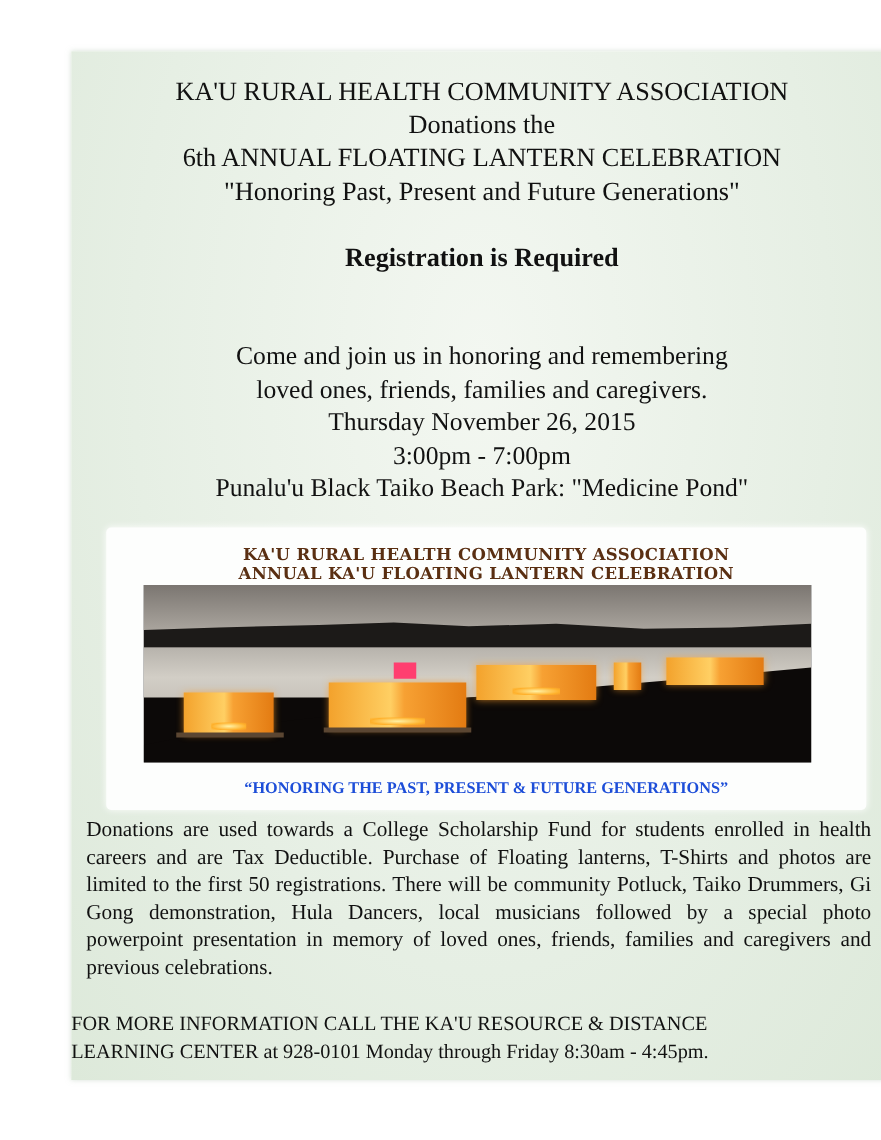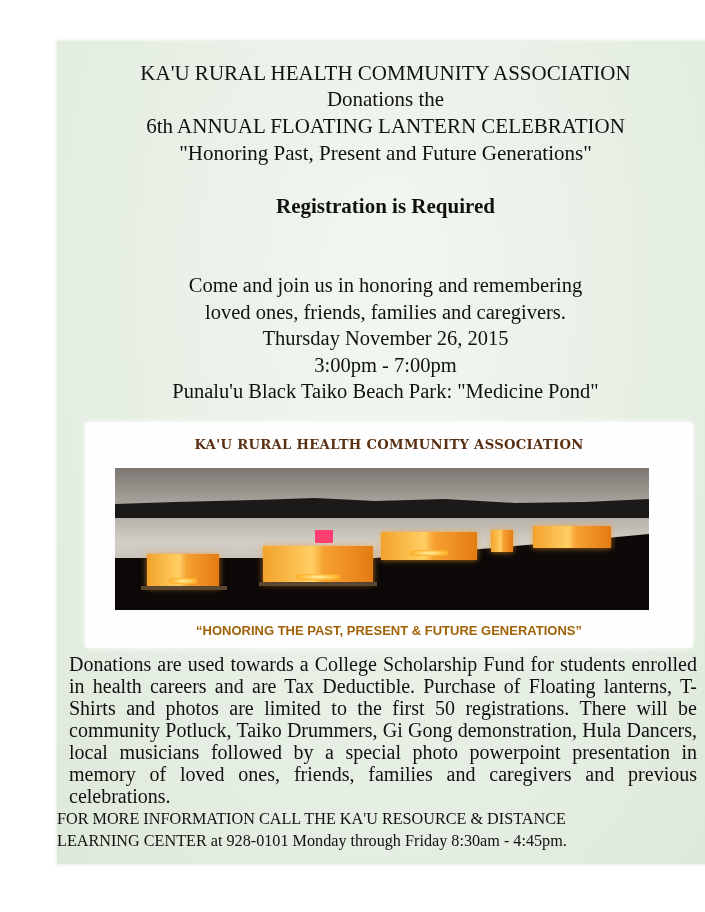--- a/index.html
+++ b/index.html
@@ -25,23 +25,23 @@
   .water { position:absolute; left:0; top:50px; width:100%; height:40px;
            background:linear-gradient(#b7b3ac,#d2cec6 60%,#c9c4bc); }
   .shore { position:absolute; left:0; top:0; width:100%; height:100%; }
   .lantern { position:absolute; background:linear-gradient(90deg,#f3a22c,#ffcf63 45%,#f7a133 55%,#e37b12);
              box-shadow:0 0 6px rgba(255,160,40,0.7); }
   .lantern .glow { position:absolute; left:30%; bottom:4px; width:40%; height:6px;
                    background:radial-gradient(#fff1a4,#ffb02a 70%,transparent); }
   .pink { position:absolute; background:#ff3f70; }
   .base { position:absolute; height:4px; background:#5b4632; }
   .motto { position:absolute; left:0; width:100%; text-align:center; bottom:10px;
-           font-family:Liberation Sans, sans-serif; font-weight:bold; color:#a16207; font-size:13px;
+           font-family:Liberation Serif, serif; font-weight:bold; color:#1d4ed8; font-size:13px;
            white-space:nowrap; }
-  .para { position:absolute; left:12px; top:612px; width:628px; font-size:20px; line-height:22px;
+  .para { position:absolute; left:12px; top:612px; width:628px; font-size:17px; line-height:22px;
           text-align:justify; }
   .para p { margin:0; }
   .footer { position:absolute; left:0; width:100%; top:767px; font-size:16.2px;
             line-height:22px; white-space:nowrap; }
 </style>
 </head>
 <body>
 
 <div class="flyer">
 
@@ -53,20 +53,21 @@
   <div class="line bold" style="top:153px;">Registration is Required</div>
 
   <div class="line body20" style="top:233px;">Come and join us in honoring and remembering</div>
   <div class="line body20" style="top:260px;">loved ones, friends, families and caregivers.</div>
   <div class="line body20" style="top:286px;">Thursday November 26, 2015</div>
   <div class="line body20" style="top:313px;">3:00pm - 7:00pm</div>
   <div class="line body20" style="top:339px;">Punalu'u Black Taiko Beach Park: "Medicine Pond"</div>
 
   <div class="imgbox">
     <div class="imgtitle" style="top:15px;">KA'U RURAL HEALTH COMMUNITY ASSOCIATION</div>
+    <div class="imgtitle" style="top:30px;">ANNUAL KA'U FLOATING LANTERN CELEBRATION</div>
 
     <div class="photo">
       <div class="sky"></div>
       <svg class="hills" viewBox="0 0 534 22" preserveAspectRatio="none">
         <path d="M0,8 L60,6 L140,4 L200,2 L260,5 L330,3 L400,7 L470,6 L534,3 L534,22 L0,22 Z" fill="#1c1a18"></path>
       </svg>
       <div class="water"></div>
       <svg class="shore" viewBox="0 0 534 142" preserveAspectRatio="none">
         <path d="M0,142 L0,128 L40,120 L120,108 L200,100 L260,90 L330,84 L400,78 L470,72 L534,66 L534,142 Z" fill="#0c0908"></path>
       </svg>

